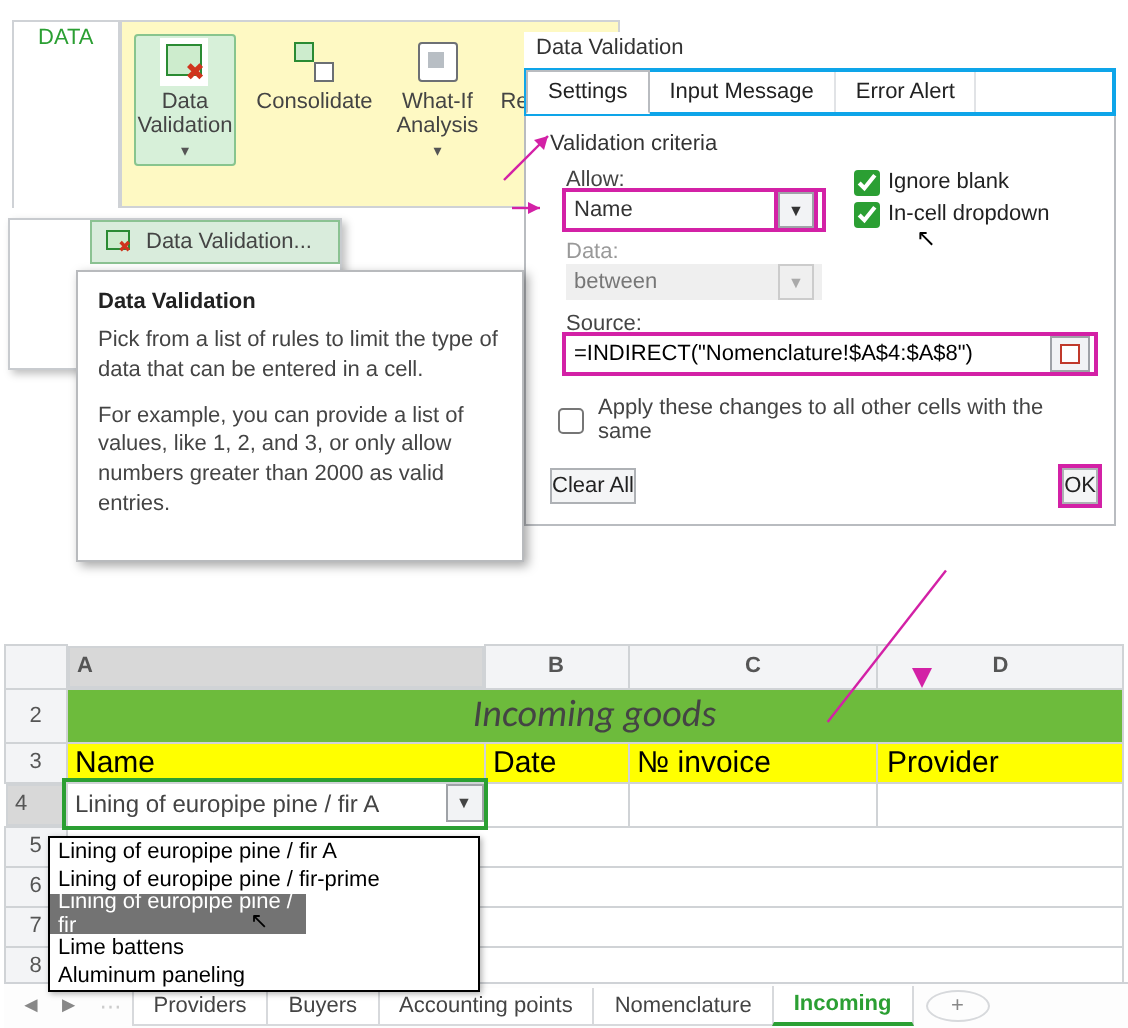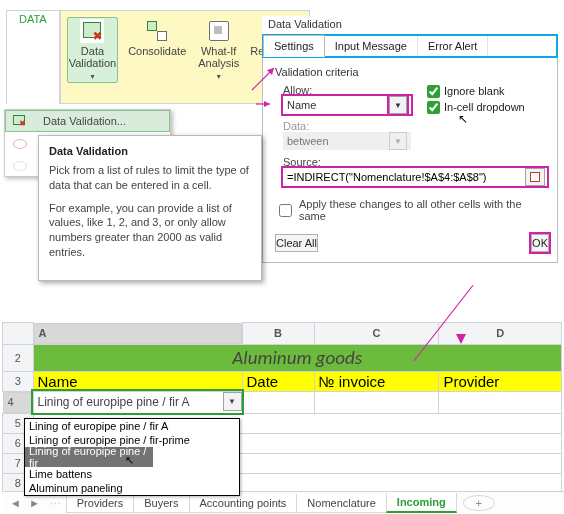--- a/index.html
+++ b/index.html
@@ -73,22 +73,22 @@
     position:absolute;
     left:4px; top:109px;
     width:165px;
     background:#fff;
     border:1px solid #c8cbcf;
     box-shadow:2px 2px 4px rgba(0,0,0,0.25);
     font-size:11px;
     z-index:4;
   }
   .dv-menu .item{
-    display:flex; align-items:center; gap:16px;
-    padding:3px 6px; color:#444;
+    display:flex; align-items:center; gap:6px;
+    padding:3px 6px; color:#444;margin-left:40px;
   }
   .dv-menu .item.hl{ background:#d9ecdc; border:1px solid #8bc292; padding:2px 5px;}
   .dv-menu .mi-ic{ width:16px;height:16px; }
   .mi-dv{position:relative;}
   .mi-dv::before{content:"";position:absolute;left:2px;top:2px;width:10px;height:8px;border:1px solid #2a8b33;background:#cdeccd;}
   .mi-dv::after{content:"\2716";position:absolute;left:8px;top:6px;color:#d0341d;font-size:8px;}
   .mi-circ{position:relative;}
   .mi-circ::before{content:"";position:absolute;left:2px;top:4px;width:12px;height:8px;border:1px solid #c0392b;border-radius:50%;}
   .mi-clear{position:relative;}
   .mi-clear::before{content:"";position:absolute;left:2px;top:4px;width:12px;height:8px;border:1px solid #888;border-radius:50%;}
@@ -340,21 +340,21 @@
     <tbody>
         <tr>
       <th class="rowhdr"></th>
       <th class="colhdr sel" style="width:198px">A</th>
       <th class="colhdr" style="width:72px">B</th>
       <th class="colhdr" style="width:130px">C</th>
       <th class="colhdr" style="width:130px">D</th>
     </tr>
     <tr>
       <td class="rowhdr">2</td>
-      <td class="title-cell" colspan="4" style="height:26px">Aluminum goods</td>
+      <td class="title-cell" colspan="4" style="height:26px">Incoming goods</td>
     </tr>
     <tr>
       <td class="rowhdr">3</td>
       <td class="hdr-cell">Name</td>
       <td class="hdr-cell">Date</td>
       <td class="hdr-cell">№ invoice</td>
       <td class="hdr-cell">Provider</td>
     </tr>
     <tr>
       <td class="rowhdr sel">4</td>

